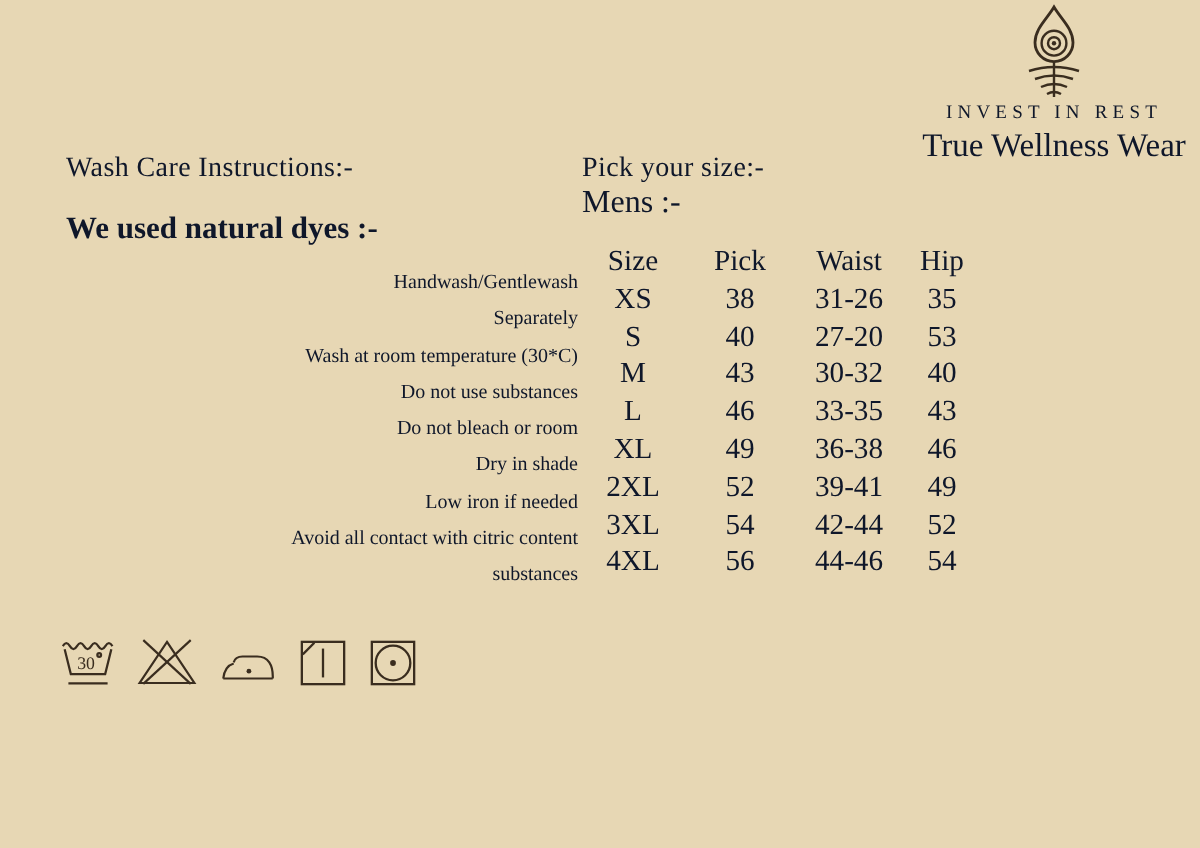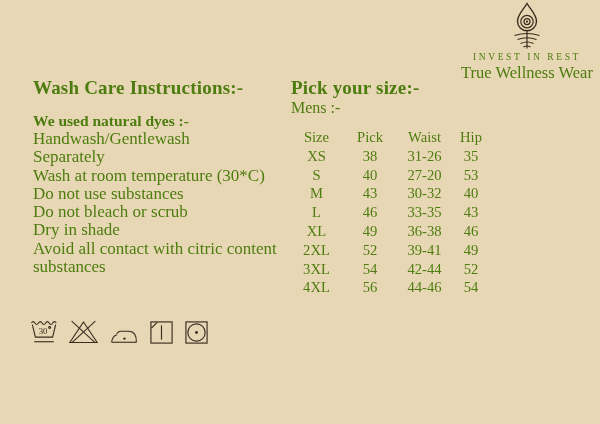--- a/index.html
+++ b/index.html
@@ -1,39 +1,39 @@
 <!DOCTYPE html>
 <html><head>
 <meta charset="utf-8">
 <style>
   * { margin:0; padding:0; box-sizing:border-box; }
   html,body { width:600px; height:424px; }
   body { font-family:"Liberation Serif", serif; }
   .canvas {
     position:relative; width:600px; height:424px;
-    background:#e7d7b4; color:#4d7c0f; overflow:hidden;
+    background:#e7d7b4; color:#0f172a; overflow:hidden;
   }
   svg { display:block; }
   .stroke { fill:none; stroke:#3a2d1f; stroke-width:1.4; }
   .stroke-thin { fill:none; stroke:#3a2d1f; stroke-width:1.2; }
   .fill { fill:#3a2d1f; stroke:none; }
 
   
   .logo { position:absolute; top:2px; left:452px; width:150px; text-align:center; }
   .logo-icon-wrap svg { margin:0 auto; }
   .brand-name { font-size:9.5px; letter-spacing:2.6px; margin-top:2px; white-space:nowrap; }
   .brand-tagline { font-size:16.5px; margin-top:1px; white-space:nowrap; }
 
   
   .wash-section { position:absolute; left:33px; top:77px; width:256px; }
-  .section-title { font-size:19px; font-weight:bold; letter-spacing:.2px; }
+  .section-title { font-size:14px; font-weight:normal; letter-spacing:.2px; }
   .wash-section .section-subtitle { font-size:15.5px; font-weight:bold; margin-top:13px; }
-  .instructions { font-size:17px; line-height:18.3px; }
+  .instructions { margin-top:9px; font-size:10px; line-height:18.3px;text-align:right; }
 
-  .care-icons { position:absolute; left:30px; top:317px; display:flex; align-items:flex-end; gap:10px; }
+  .care-icons { position:absolute; left:30px; top:317px; display:flex; align-items:center; gap:10px; }
   .care-icon { flex:0 0 auto; }
   .wash-temp-text { font-family:"Liberation Serif", serif; font-size:9.5px; fill:#3a2d1f; }
 
   
   .size-section { position:absolute; left:291px; top:77px; width:210px; }
   .size-section .section-subtitle { font-size:16px; font-weight:normal; }
   .size-table { margin-top:11px; border-collapse:collapse; font-size:14.6px; }
   .size-table th, .size-table td {
     font-weight:normal; text-align:center; padding:0;
     height:18.8px; line-height:18.8px; vertical-align:top;
@@ -67,22 +67,23 @@
   </div>
 
   <div class="wash-section">
     <div class="section-title">Wash Care Instructions:-</div>
     <div class="section-subtitle">We used natural dyes :-</div>
     <div class="instructions">
       <div>Handwash/Gentlewash</div>
       <div>Separately</div>
       <div>Wash at room temperature (30*C)</div>
       <div>Do not use substances</div>
-      <div>Do not bleach or scrub</div>
+      <div>Do not bleach or room</div>
       <div>Dry in shade</div>
+      <div>Low iron if needed</div>
       <div>Avoid all contact with citric content</div>
       <div>substances</div>
     </div>
   </div>
 
   <div class="care-icons">
     <span class="care-icon">
       <svg width="28" height="28" viewBox="0 0 30 30">
         <path class="stroke-thin" d="M1.5 6.5 q1.9 -3.2 3.8 0 t3.8 0 t3.8 0 t3.8 0 t3.8 0 t3.8 0 t3.8 0"></path>
         <path class="stroke-thin" d="M2.5 8.2 L5.8 21.5 L24.2 21.5 L27.5 8.2"></path>

